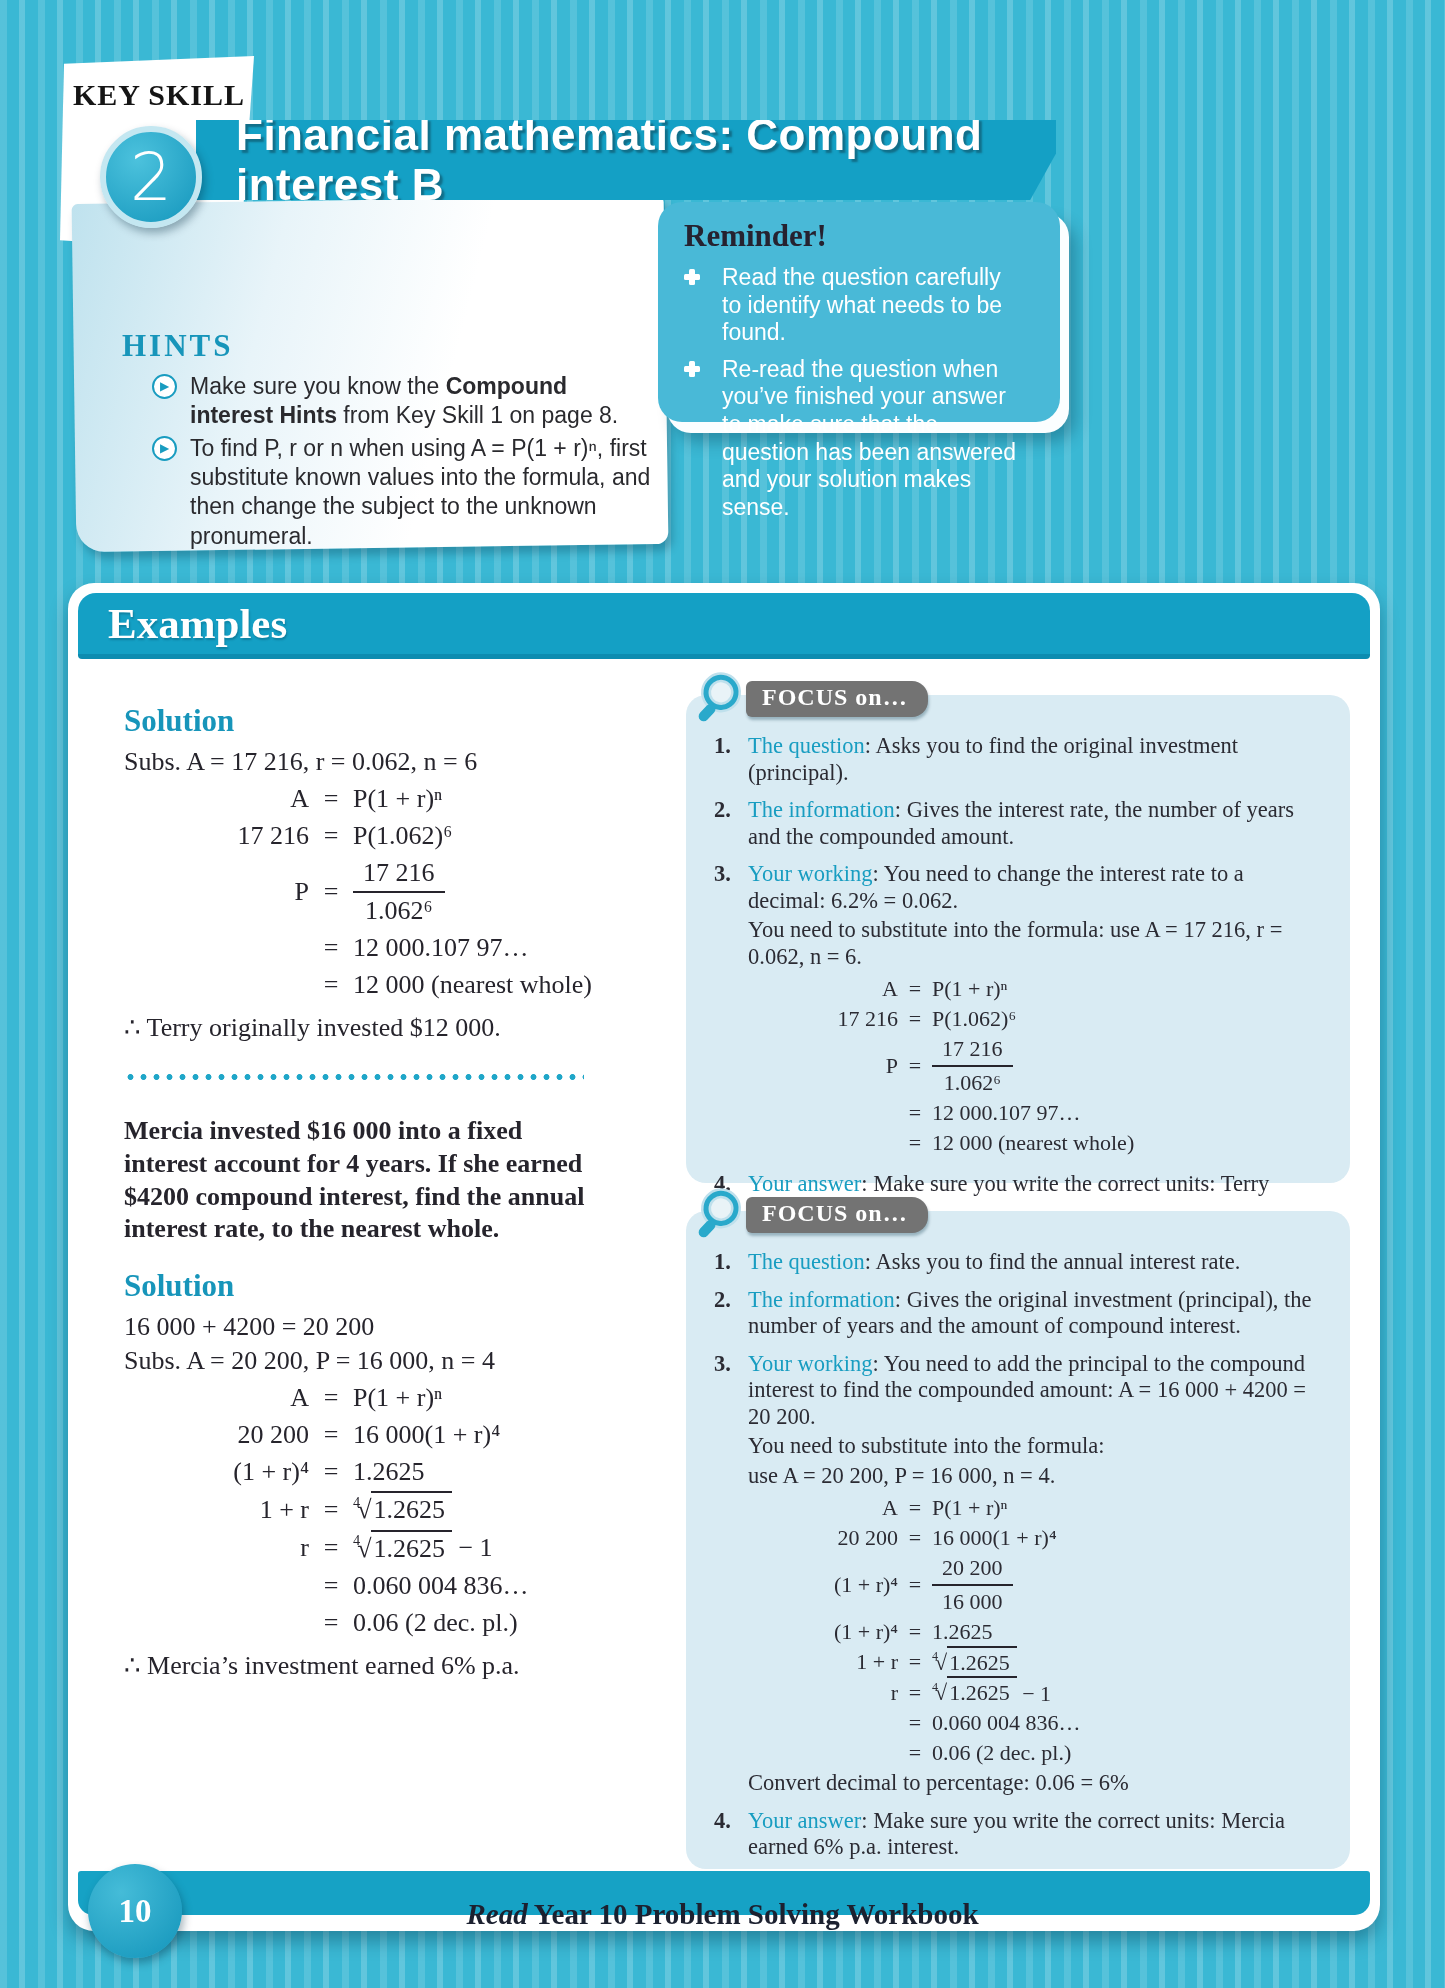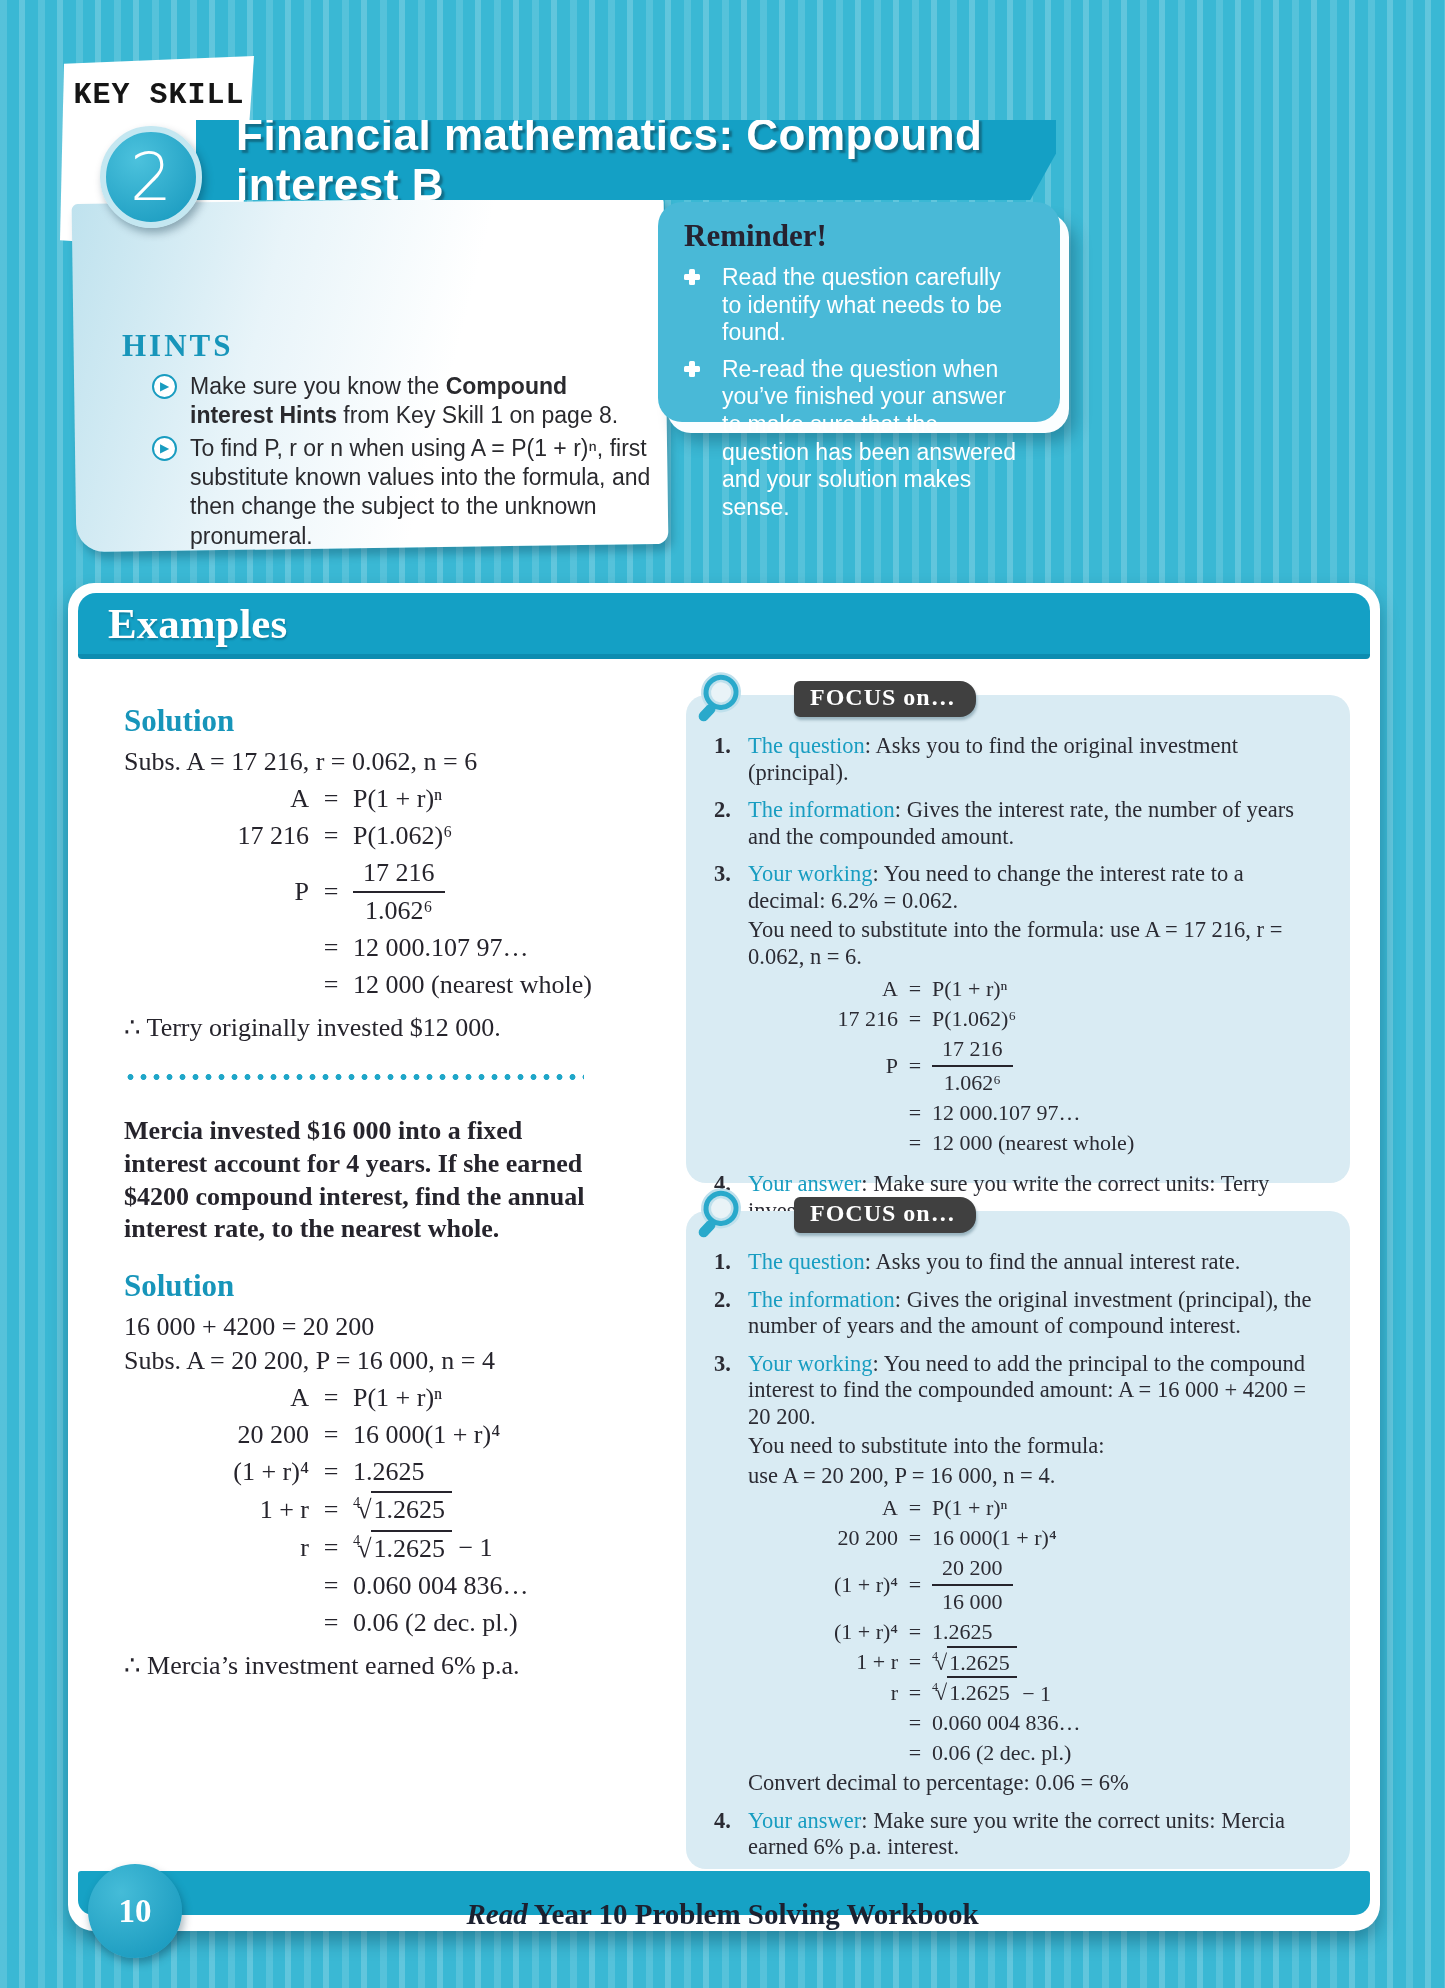--- a/index.html
+++ b/index.html
@@ -10,21 +10,21 @@
       repeating-linear-gradient(90deg, rgba(255,255,255,0.14) 0 7px, rgba(255,255,255,0) 7px 19px, rgba(255,255,255,0.20) 19px 25px, rgba(255,255,255,0) 25px 38px),
       #3ab8d4;
     font-family:"Liberation Sans", sans-serif;
     color:#26242c;
   }
   
   .keyskill-card{position:absolute;left:60px;top:56px;width:198px;height:196px;background:#fff;
     clip-path:polygon(2% 4%, 98% 0, 91% 100%, 0 94%);
     filter:drop-shadow(5px 7px 6px rgba(0,40,60,.35));}
   .keyskill-label{position:absolute;left:60px;top:78px;width:198px;text-align:center;
-    font-family:Liberation Mono, monospace;font-weight:bold;font-size:30px;color:#151515;letter-spacing:1px;z-index:5;}
+    font-family:Liberation Serif, serif;font-weight:bold;font-size:30px;color:#151515;letter-spacing:1px;z-index:5;}
   .title-banner{position:absolute;left:196px;top:120px;width:860px;height:80px;background:#14a0c5;
     clip-path:polygon(0 0,100% 0,100% 42%,97% 100%,0 100%);
     display:flex;align-items:center;padding-left:40px;z-index:3;}
   .title-banner .ttl{font-size:44px;font-weight:bold;color:#fff;letter-spacing:.5px;
     text-shadow:3px 3px 2px rgba(15,70,88,.55);}
   .skill-circle{position:absolute;left:100px;top:126px;width:102px;height:102px;border-radius:50%;
     background:radial-gradient(circle at 35% 30%,#4cc2dd,#1496bc);
     border:6px solid #c4e7f1; box-shadow:3px 5px 9px rgba(0,40,60,.35);
     display:flex;align-items:center;justify-content:center;color:#fff;
     font-family:"DejaVu Sans",sans-serif;font-weight:200;font-size:66px;z-index:6;}
@@ -74,22 +74,22 @@
   .rad .idx{font-size:0.55em;vertical-align:0.8em;margin-right:-3px;}
   .rad .body{border-top:2px solid #26242c;padding:2px 7px 0 2px;}
   .conclusion{margin-top:12px;}
   .divider{margin:30px 0 34px;width:460px;height:8px;background-image:radial-gradient(circle,#1fa6c8 2.6px,transparent 3.3px);
     background-size:13px 8px;background-repeat:repeat-x;}
   
   .focus-panel{position:absolute;background:#d9ebf3;border-radius:20px;padding:38px 26px 16px 28px;}
   #focus1{left:618px;top:112px;width:664px;height:488px;}
   #focus2{left:618px;top:628px;width:664px;height:658px;}
   .focus-badge{position:absolute;top:-14px;left:60px;display:flex;align-items:center;z-index:3;}
-  .badge-pill{background:#404040;color:#fff;font-family:"Liberation Serif",serif;font-weight:bold;font-size:24px;
-    letter-spacing:1px;padding:3px 20px 6px 16px;border-radius:6px 16px 16px 6px;box-shadow:1px 3px 3px rgba(0,50,70,.3);margin-left:48px;}
+  .badge-pill{background:#737373;color:#fff;font-family:"Liberation Serif",serif;font-weight:bold;font-size:24px;
+    letter-spacing:1px;padding:3px 20px 6px 16px;border-radius:6px 16px 16px 6px;box-shadow:1px 3px 3px rgba(0,50,70,.3);}
   .magnifier{position:absolute;left:-52px;top:-12px;width:62px;height:62px;transform:rotate(8deg);}
   .focus-item{display:flex;margin-bottom:11px;font-family:"Liberation Serif",serif;font-size:22.5px;line-height:1.18;color:#2b2b33;}
   .focus-num{flex:0 0 34px;font-weight:bold;}
   .focus-lead{color:#189dc1;}
   .focus-eqs{margin:6px 0 2px;font-size:22px;}
   .focus-eqs .eq-row{margin:4px 0;}
   .focus-eqs .eq-lhs{width:150px;}
   .focus-eqs .eq-sign{width:34px;}
   .focus-line{margin-top:3px;}
   

